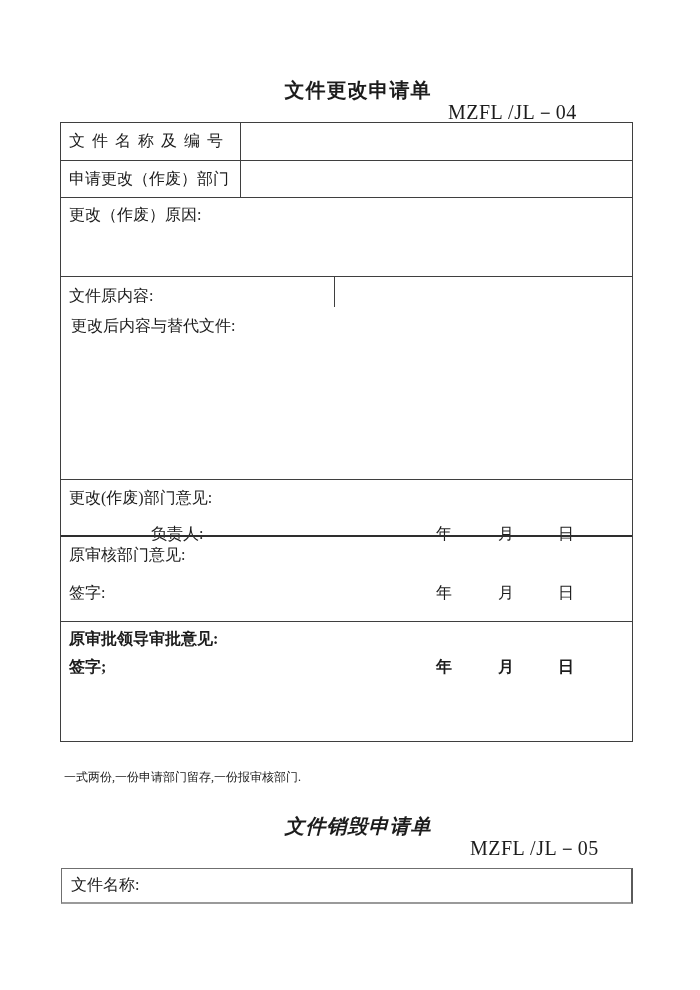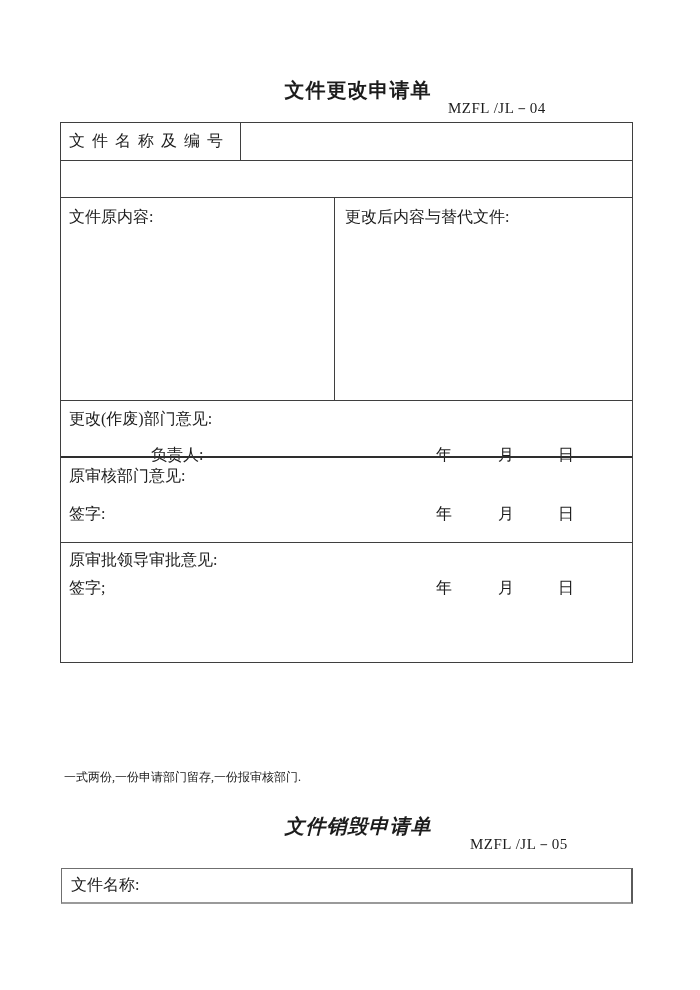--- a/index.html
+++ b/index.html
@@ -7,40 +7,40 @@
     position:relative; width:700px; height:990px; background:#ffffff;
     font-family:"Liberation Serif","DejaVu Serif",serif; color:#1c1c1c;
     overflow:hidden;
   }
   .title {
     position:absolute; left:0; width:100%; text-align:center;
     font-size:20px; font-weight:bold; margin:8px; letter-spacing:1px;
   }
   .title-1 { top:69px; }
   .title-2 { top:805px;font-style:italic; }
-  .code { position:absolute; font-size:15px; letter-spacing:0.5px; }
+  .code { position:absolute; font-size:20px; letter-spacing:0.5px; }
   .code-1 { left:448px; top:99px; }
   .code-2 { left:470px; top:835px; }
 
   .tbl {
     position:absolute; left:60px; top:122px; width:571px;
     border:1px solid #3f3f3f;
   }
   .row {
     position:relative; box-sizing:border-box;
     border-top:1px solid #3f3f3f; font-size:16px;
   }
   .row:first-child { border-top:none; }
   .r1 { height:37px; display:flex; }
   .r2 { height:37px; display:flex; }
   .r3 { height:79px; padding:7px 8px; box-sizing:border-box; }
-  .r4 { height:203px; display:flex; }
+  .r4 { height:203px; display:flex;flex-direction:column; }
   .r5 { height:56px; }
   .r6 { height:86px; border-top:2px solid #2e2e2e; }
-  .r7 { height:120px; }
+  .r7 { height:120px;font-weight:bold; }
 
   .cell { box-sizing:border-box; }
   .lbl-cell {
     width:180px; border-right:1px solid #3f3f3f;
     display:flex; align-items:center; padding-left:8px;
   }
   .lbl-wide { letter-spacing:7px; }
   .val-cell { flex:1; }
   .half-left {
     width:274px; border-right:1px solid #3f3f3f;
@@ -81,23 +81,27 @@
   <div class="code code-1">MZFL /JL－04</div>
 
   <div class="tbl">
 
     <div class="row r1">
       <div class="cell lbl-cell lbl-wide">文件名称及编号</div>
       <div class="cell val-cell"></div>
     </div>
 
     <div class="row r2">
+      <div class="cell lbl-cell">申请更改（作废）部门</div>
       <div class="cell val-cell"></div>
     </div>
 
+    <div class="row r3">
+      <span>更改（作废）原因:</span>
+    </div>
 
     <div class="row r4">
       <div class="cell half-left">
         <span>文件原内容:</span>
       </div>
       <div class="cell half-right">
         <span>更改后内容与替代文件:</span>
       </div>
     </div>
 

